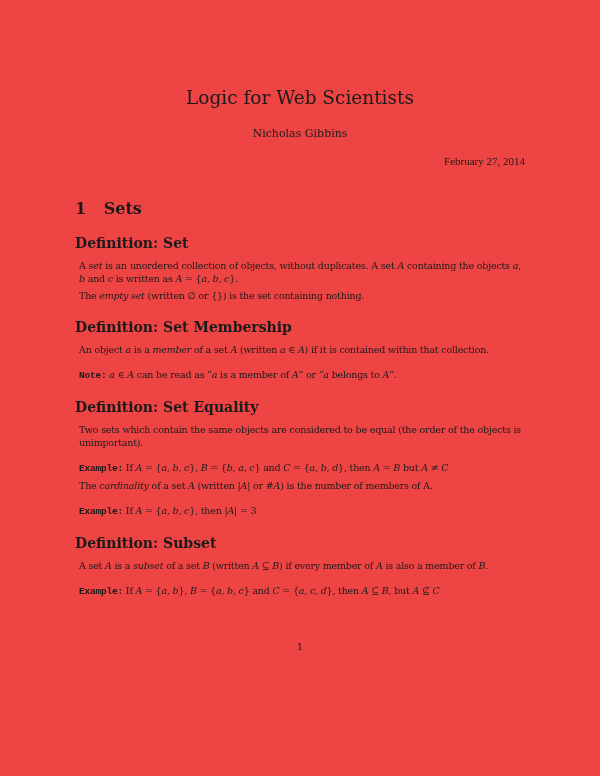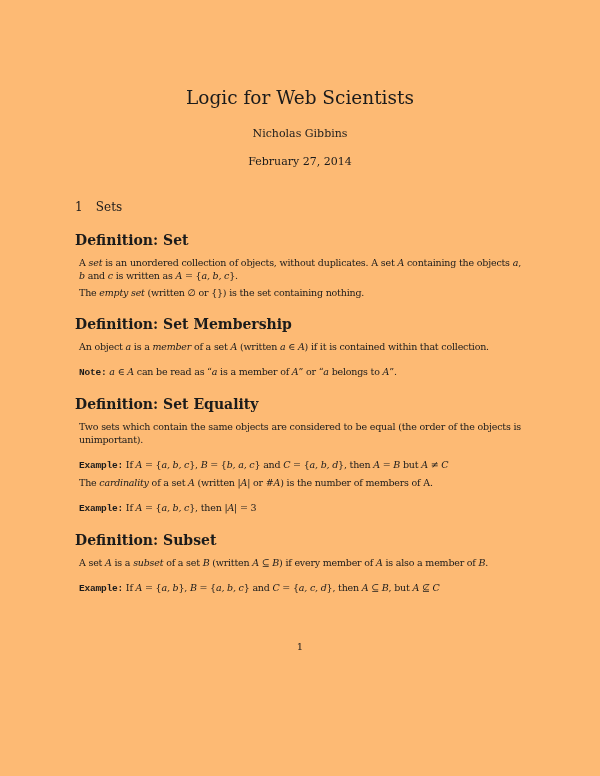--- a/index.html
+++ b/index.html
@@ -1,46 +1,47 @@
 <!DOCTYPE html>
 <html><head>
 <meta charset="utf-8">
 <style>
   html, body { margin: 0; padding: 0; background: #ffffff; }
   .page {
     position: relative;
     width: 600px;
     height: 776px;
-    background: #fdba74;
+    background: #ef4444;
     box-sizing: border-box;
     padding: 88px 75px 0 75px;
     color: #1b1b1b;
     font-family: "DejaVu Serif", "Liberation Serif", serif;
   }
   .title {
     margin: 0;
     font-size: 18.5px;
     font-weight: normal;
     text-align: center;
     line-height: 1.05;
   }
   .author {
     margin-top: 20px;
     font-size: 11px;
     text-align: center;
   }
   .date {
     margin-top: 15px;
     font-size: 11px;
-    text-align: center;
+    text-align: right;
+    font-family: Liberation Serif, serif;
   }
   .section-heading {
     margin: 33px 0 0 0;
-    font-size: 12px;
-    font-weight: normal;
+    font-size: 16px;
+    font-weight: bold;
     line-height: 1.1;
   }
   .section-number { margin-right: 1.1em; }
   .def-heading {
     margin: 17px 0 8px 0;
     font-size: 14px;
     font-weight: bold;
     line-height: 1.15;
   }
   .para {

